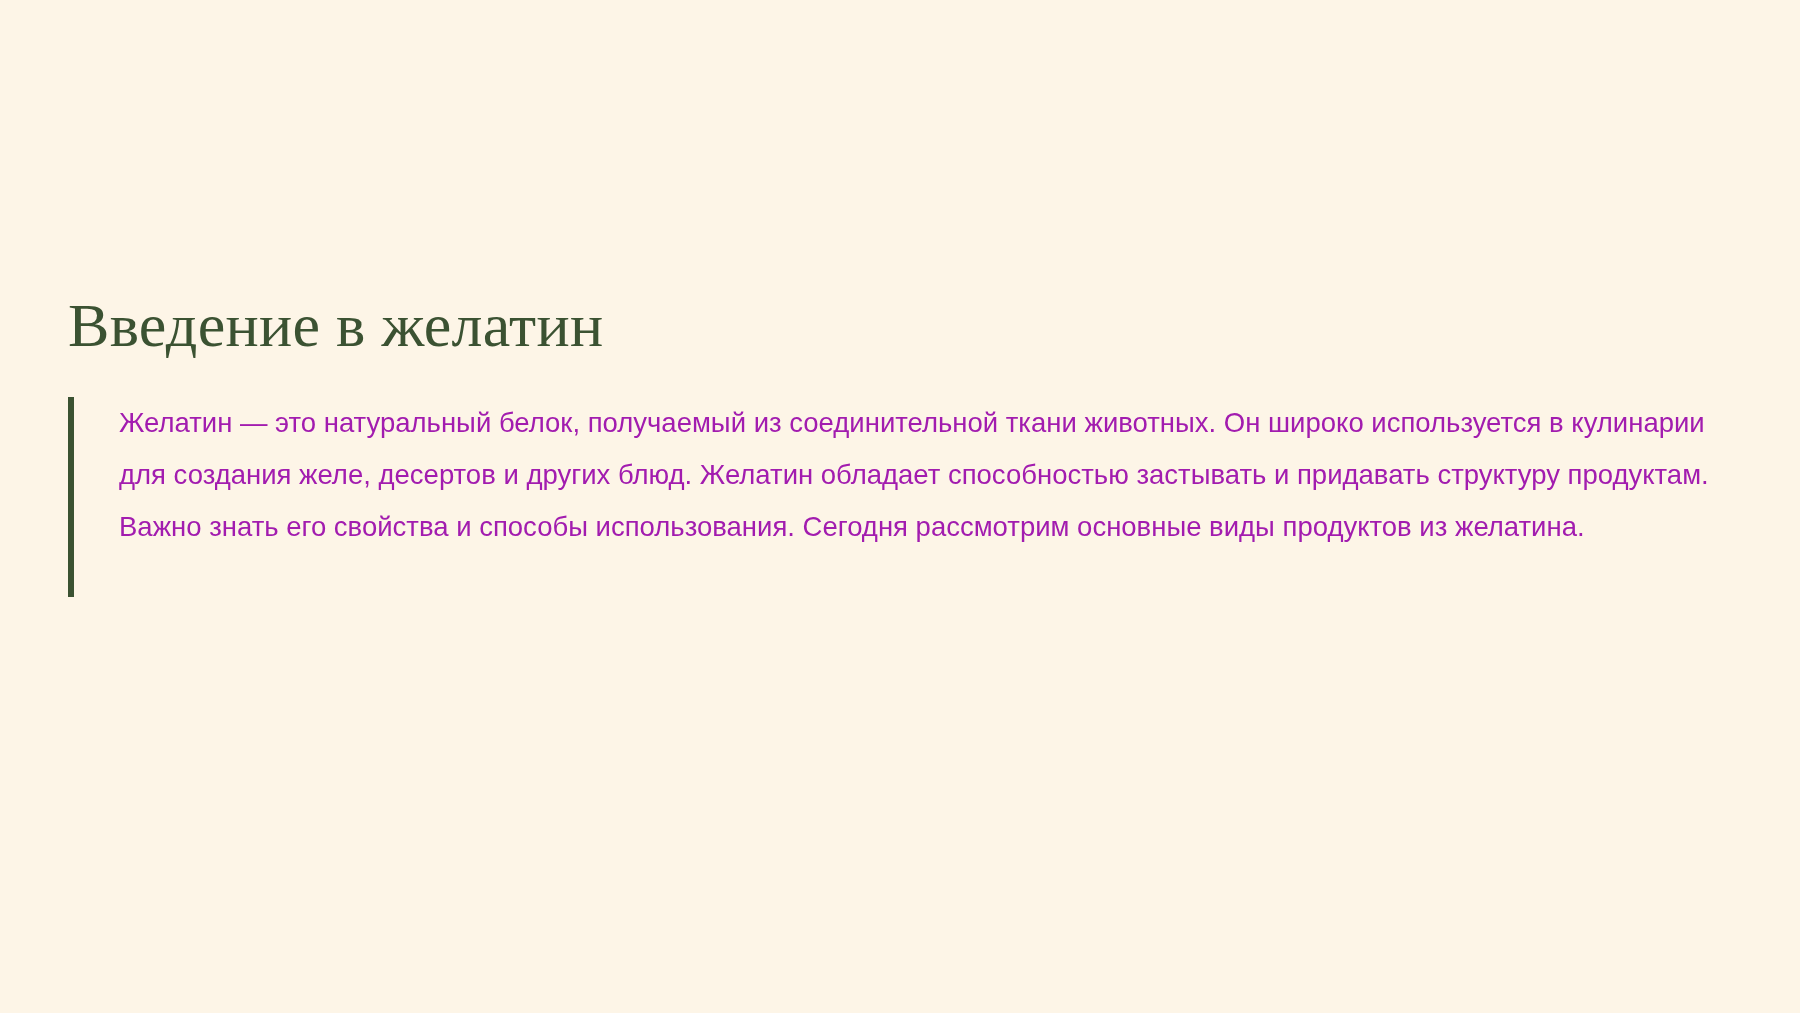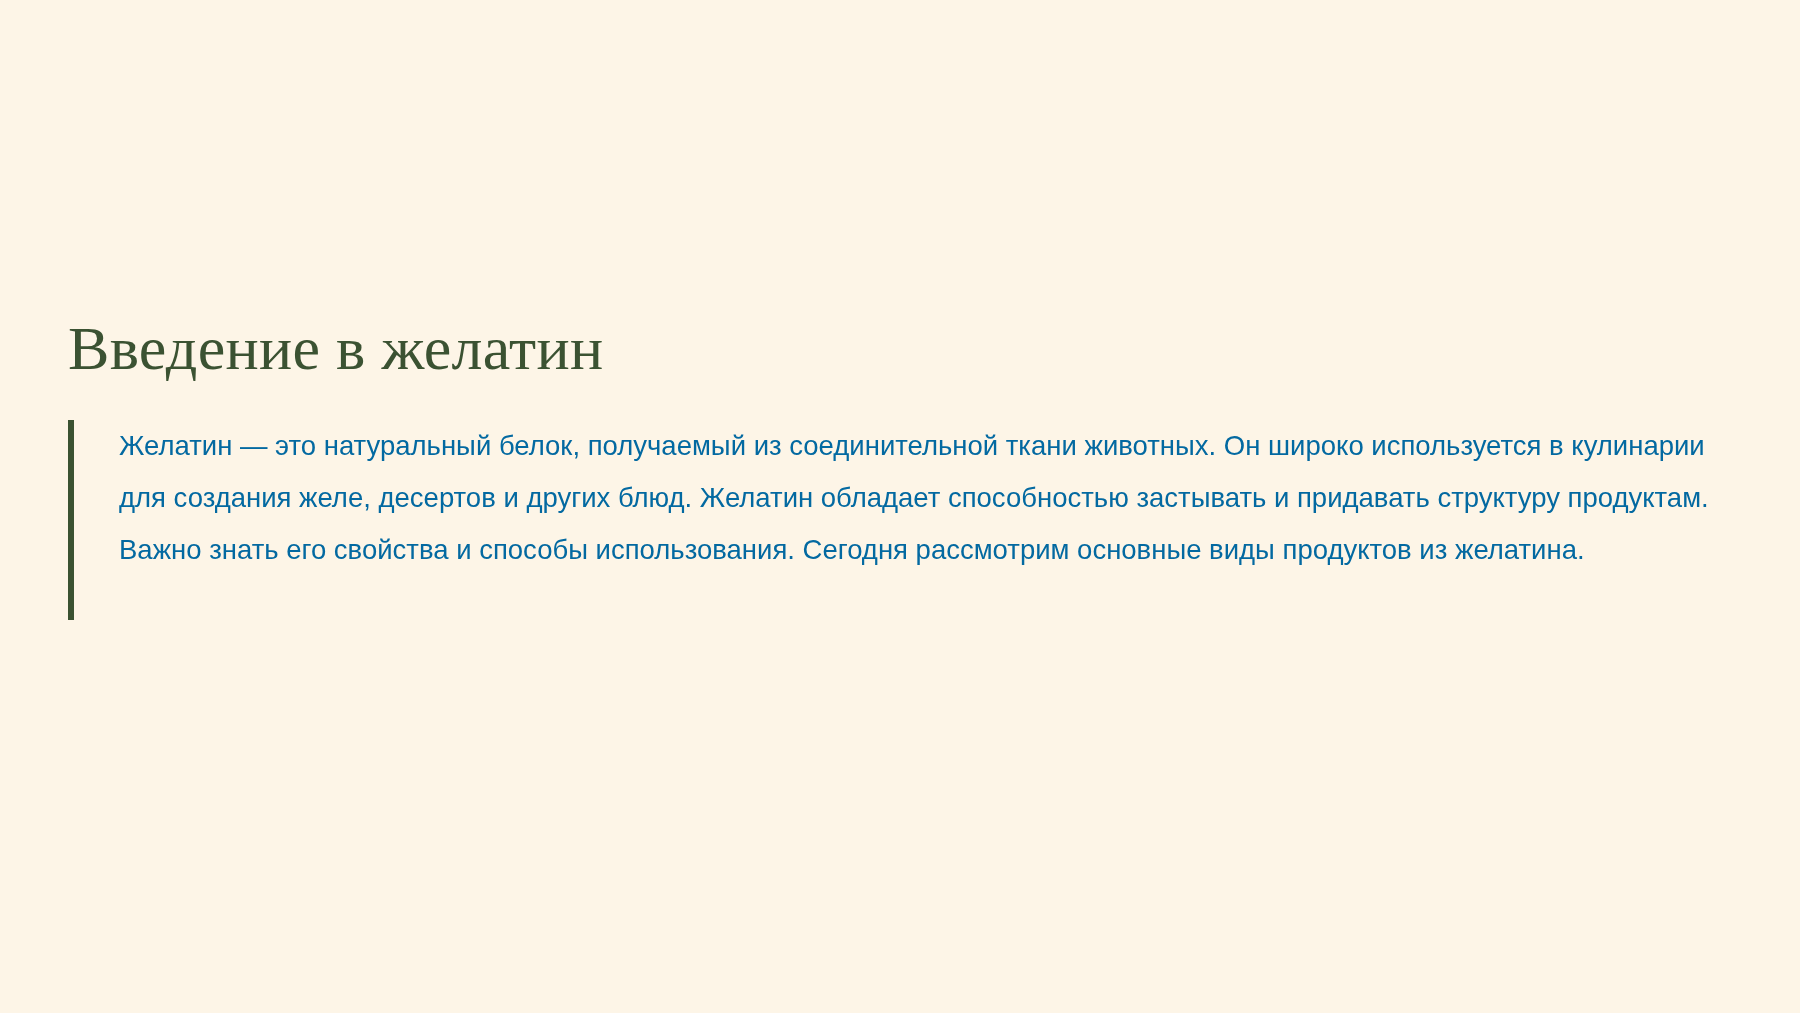--- a/index.html
+++ b/index.html
@@ -18,21 +18,21 @@
     position: relative;
     width: 1800px;
     height: 1013px;
     background: #fdf5e7;
     box-sizing: border-box;
   }
 
   .content-block {
     position: absolute;
     left: 68px;
-    top: 316px;
+    top: 293px;
     width: 1690px;
   }
 
   .slide-title {
     font-family: "Liberation Serif", "DejaVu Serif", serif;
     font-size: 62px;
     line-height: 1.06;
     font-weight: 400;
     color: #3b5232;
     letter-spacing: 0.3px;
@@ -52,21 +52,21 @@
     width: 6px;
     height: 200px;
     background: #3b5232;
     border-radius: 0;
   }
 
   .body-text {
     font-family: "Liberation Sans", "DejaVu Sans", sans-serif;
     font-size: 27.5px;
     line-height: 52px;
-    color: #0369a1;
+    color: #a21caf;
     font-weight: 400;
     margin: 0;
     width: 1640px;
     text-align: left;
   }
 </style>
 </head>
 <body>
 
 <div class="slide">

